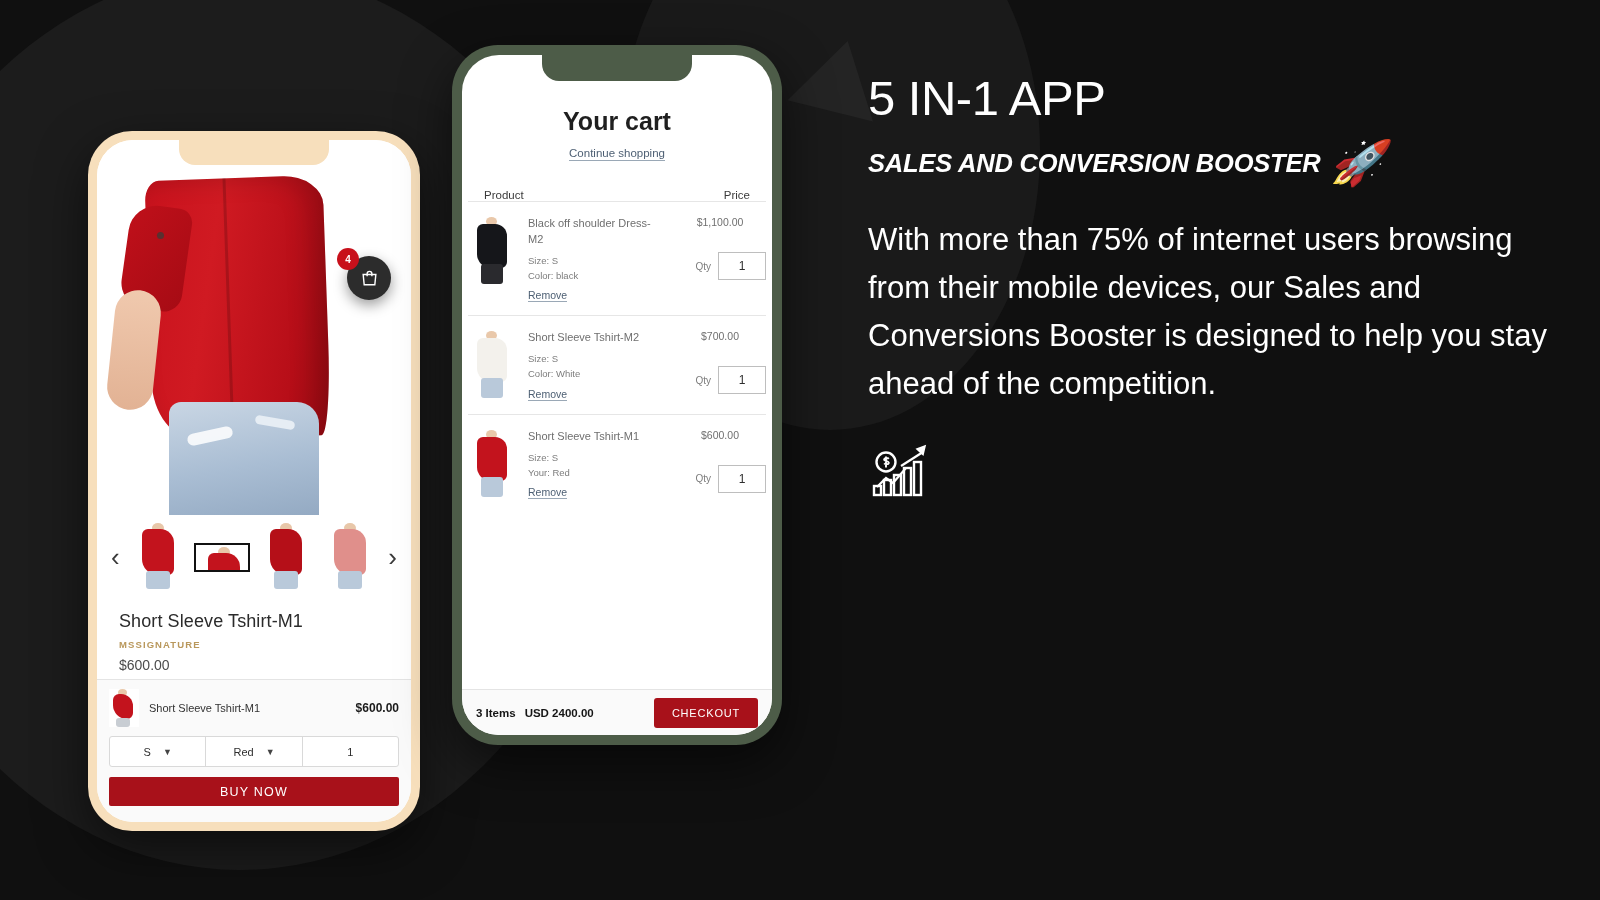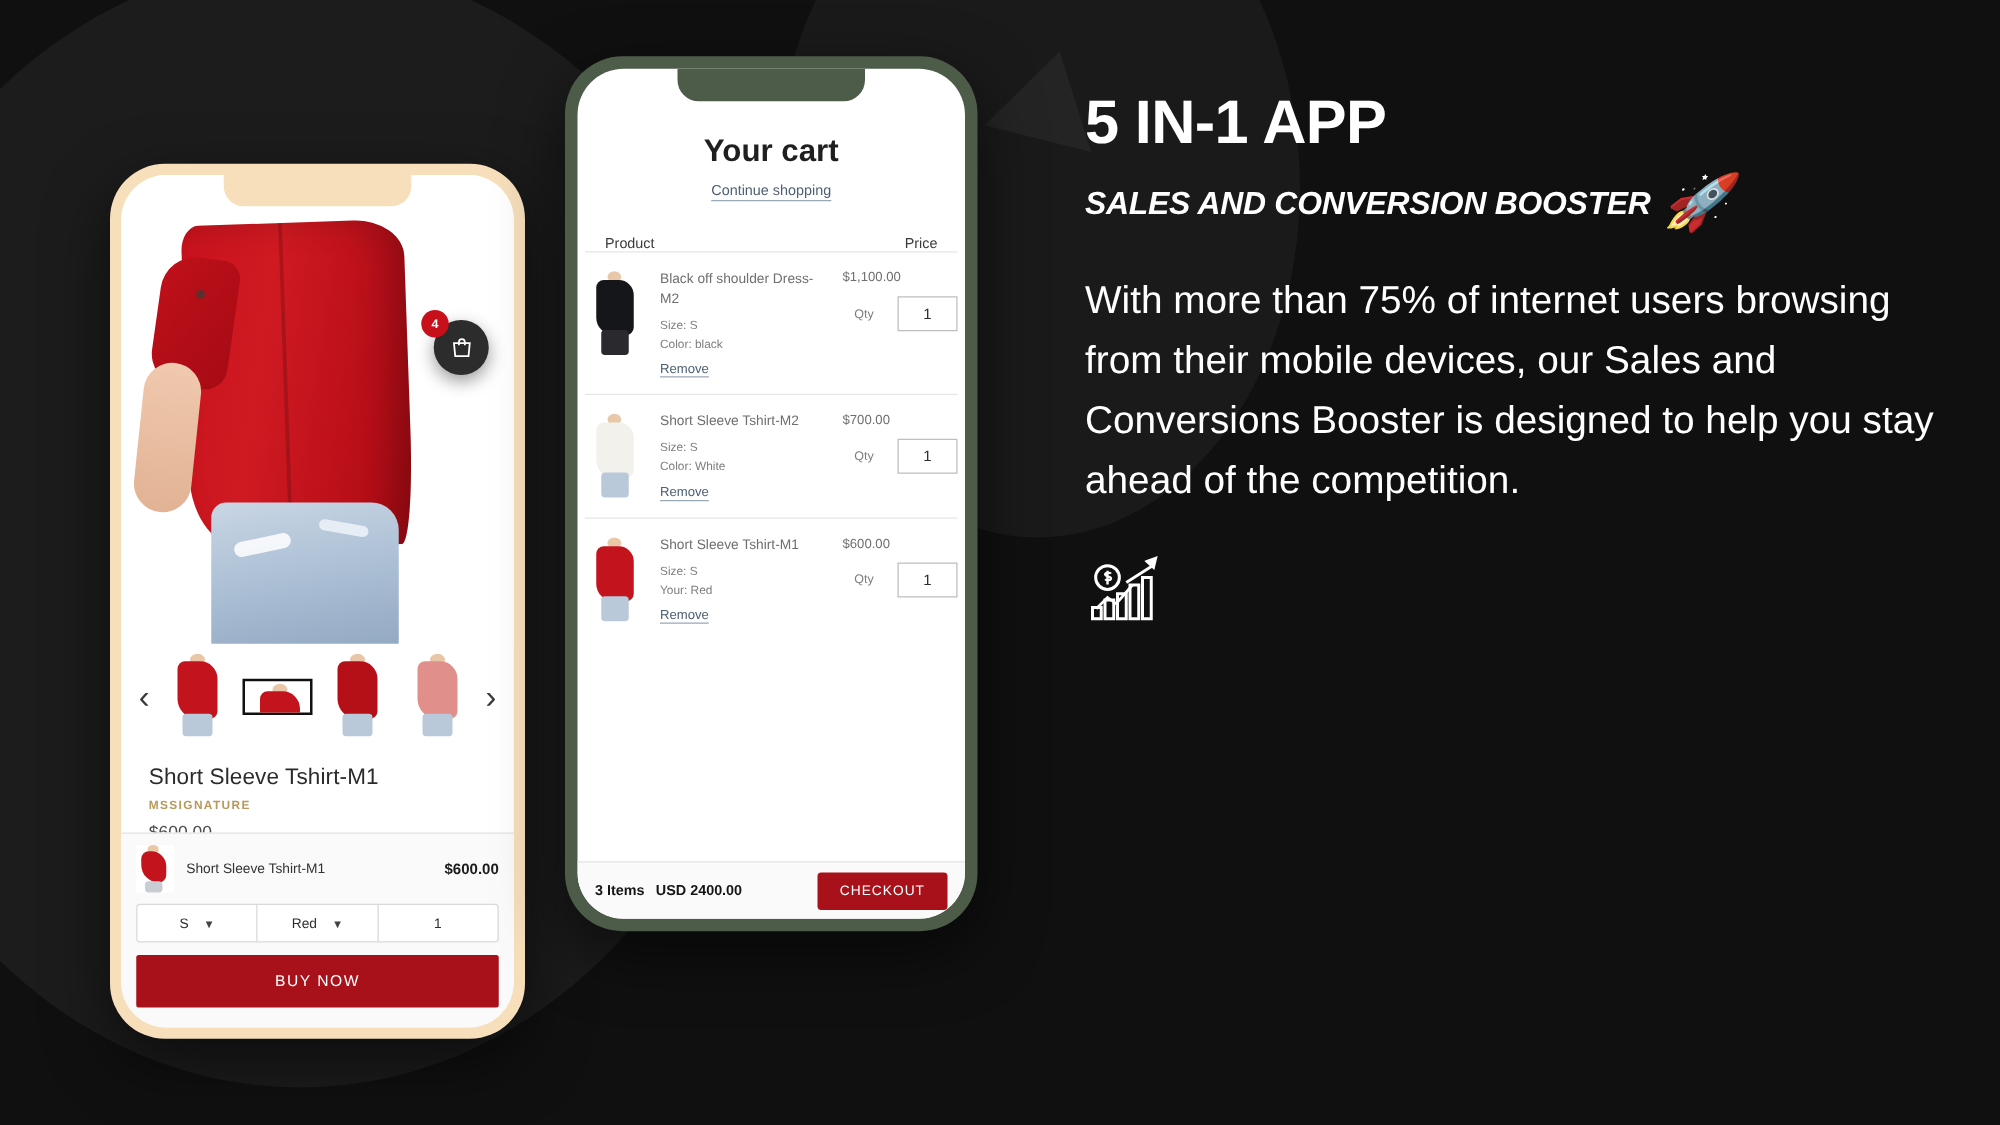--- a/index.html
+++ b/index.html
@@ -114,21 +114,21 @@
     border-top:1px solid #E4E4E4; padding:9px 12px 16px;
   }
   .bb-row { display:flex; align-items:center; gap:10px; }
   .bb-thumb{width:30px;height:38px;position:relative;background:#fff;flex:none;}
   .bb-name{font-size:11px;color:#333;flex:1;}
   .bb-price{font-size:12px;font-weight:bold;color:#1b1b1b;}
   .selects{display:flex;margin-top:9px;border:1px solid #D9D9D9;border-radius:3px;overflow:hidden;background:#fff;}
   .sel{flex:1;display:flex;align-items:center;justify-content:center;gap:12px;height:29px;font-size:11px;color:#2e2e2e;border-right:1px solid #D9D9D9;}
   .sel:last-child{border-right:none;}
   .sel .cdown{font-size:9px;color:#444;}
-  .buynow{margin-top:10px;height:42px;background:#A8111A;color:#fff;border-radius:2px;
+  .buynow{margin-top:10px;height:29px;background:#A8111A;color:#fff;border-radius:2px;
           display:flex;align-items:center;justify-content:center;font-size:12.5px;letter-spacing:1.2px;}
 
   
   .phone2 {
     position:absolute; left:452px; top:45px;
     width:330px; height:700px;
     background:#4D5C48;
     border-radius:46px;
     box-shadow:0 18px 50px rgba(0,0,0,.55);
     padding:10px;
@@ -144,43 +144,43 @@
   .cont-shop{display:inline-block;margin-top:11px;font-size:11.5px;color:#4d5f73;
              border-bottom:1px solid #9aa8b6;padding-bottom:1px;}
   .cart-cols{display:flex;justify-content:space-between;padding:28px 22px 0;font-size:11.5px;color:#3b3b3b;}
   .cart-list{padding:0 6px;}
   .cart-item{display:flex;gap:12px;padding:14px 0 12px;border-top:1px solid #E6E6E6;}
   .ci-img{width:48px;height:70px;flex:none;position:relative;background:#fff;overflow:hidden;}
   .ci-mid{flex:1;min-width:0;}
   .ci-name{font-size:11px;color:#6f6f6f;line-height:1.45;}
   .ci-meta{font-size:9.5px;color:#7d7d7d;margin-top:5px;line-height:1.6;}
   .ci-rm{display:inline-block;margin-top:6px;font-size:10.5px;color:#4d5f73;border-bottom:1px solid #9aa8b6;}
-  .ci-right{width:92px;flex:none;text-align:left;}
+  .ci-right{width:92px;flex:none;text-align:center;}
   .ci-price{font-size:10.5px;color:#6f6f6f;}
-  .qty-wrap{display:flex;align-items:center;justify-content:flex-end;gap:19px;margin-top:9px;}
+  .qty-wrap{display:flex;align-items:center;justify-content:flex-end;gap:7px;margin-top:24px;}
   .qty-lbl{font-size:10px;color:#7d7d7d;}
   .qty-box{width:48px;height:28px;border:1px solid #BEBEBE;display:flex;align-items:center;justify-content:center;font-size:12px;color:#2e2e2e;}
 
   .cart-foot{
     position:absolute;left:0;right:0;bottom:0;background:#FAFAFA;border-top:1px solid #E4E4E4;
     height:46px;display:flex;align-items:center;padding:0 14px;gap:9px;
   }
   .cf-items{font-size:11.5px;font-weight:bold;color:#151515;}
   .cf-total{font-size:11.5px;font-weight:bold;color:#151515;}
   .cf-btn{margin-left:auto;background:#A8111A;color:#fff;font-size:11px;letter-spacing:.8px;
           padding:9px 18px;border-radius:3px;}
 
   
   .m-body{position:absolute;left:9px;top:8px;width:30px;height:44px;border-radius:6px 12px 6px 14px;}
   .m-head{position:absolute;left:18px;top:1px;width:11px;height:9px;background:#E9C8AA;border-radius:50%;}
   .m-legs{position:absolute;left:13px;top:48px;width:22px;height:20px;border-radius:3px;}
 
   
   .right{position:absolute;left:868px;top:0;width:700px;height:900px;}
-  .kicker{font-size:49px;font-weight:bold;color:#fff;letter-spacing:-.5px;margin-top:74px;line-height:1;}
+  .kicker{font-size:49px;font-weight:normal;color:#fff;letter-spacing:-.5px;margin-top:74px;line-height:1;}
   .subkicker{display:flex;align-items:center;gap:10px;margin-top:18px;font-style:italic;}
   .subkicker-text{font-size:25.5px;font-weight:bold;color:#fff;letter-spacing:-.2px;}
   .rocket{font-size:44px;line-height:1;}
   .headline{font-size:46px;font-weight:bold;color:#F3E90D;line-height:1.13;margin-top:45px;letter-spacing:-.4px;}
   .para{font-size:31px;color:#FFFFFF;line-height:1.55;margin-top:31px;font-weight:400;}
   .growth{margin-top:34px;}
 </style>
 </head>
 <body>
 

